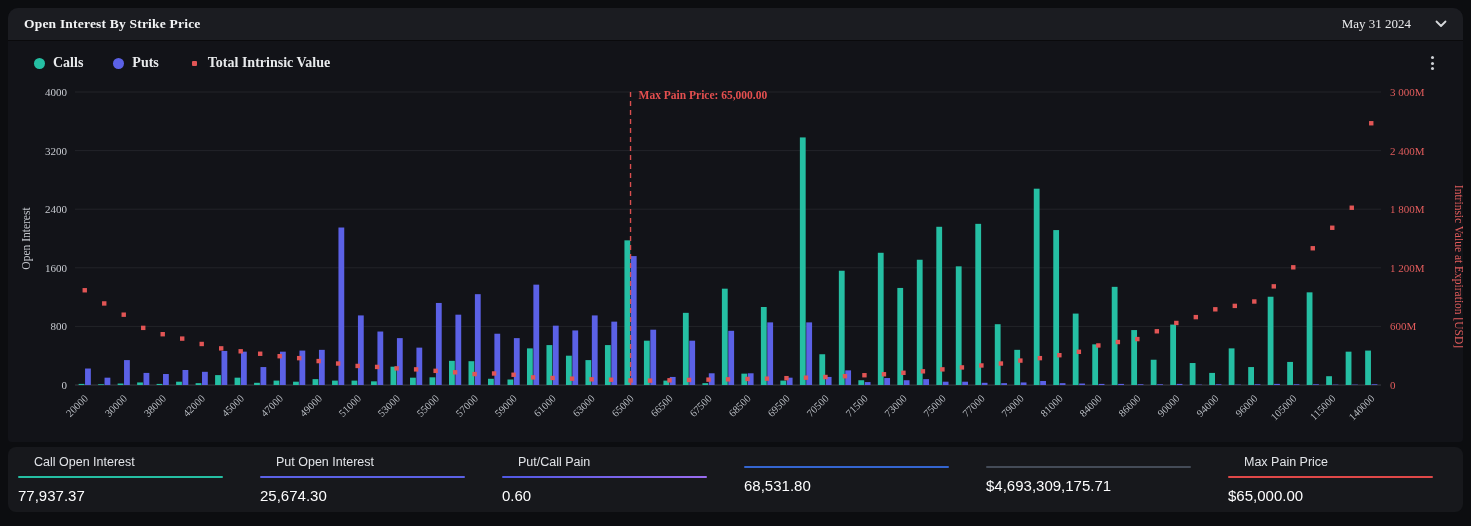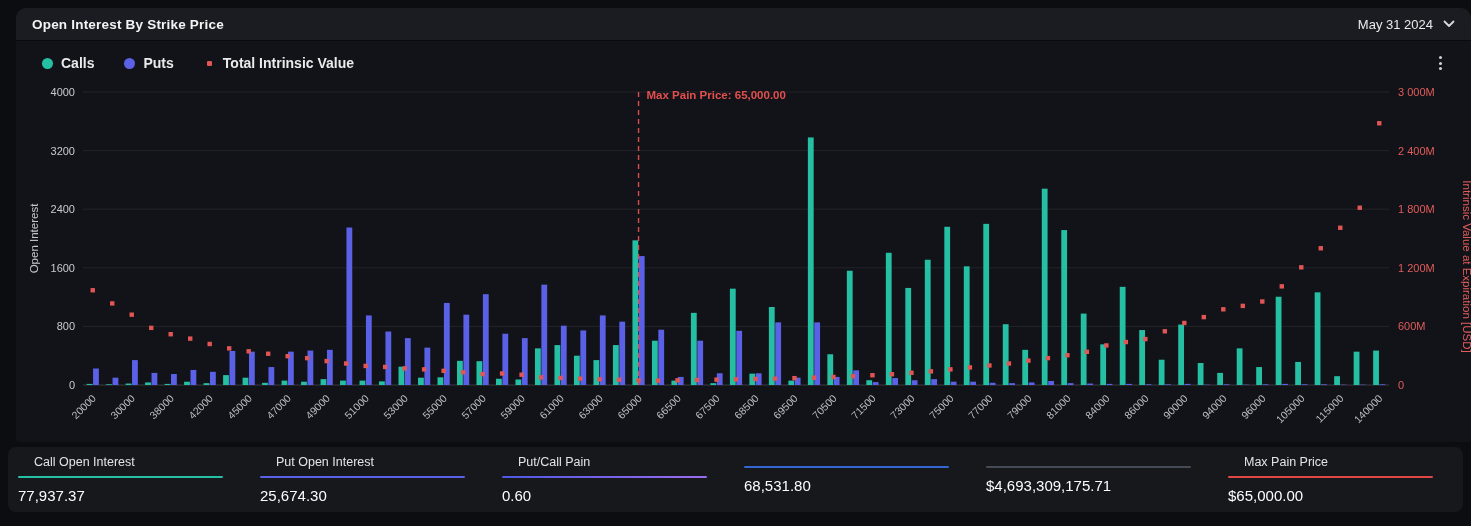--- a/index.html
+++ b/index.html
@@ -1,22 +1,22 @@
 <!DOCTYPE html>
 <html><head>
 <meta charset="utf-8">
 <style>
   html,body{margin:0;padding:0;width:1471px;height:526px;background:#0c0d10;overflow:hidden;
     font-family:"Liberation Sans",sans-serif;-webkit-font-smoothing:antialiased;}
-  .panel{position:absolute;left:16px;top:8px;width:1455px;height:434px;background:#121318;
-    border-radius:10px 10px 4px 4px;overflow:hidden;}
+  .panel{position:absolute;left:8px;top:8px;width:1455px;height:434px;background:#121318;
+    border-radius:10px 10px 4px 4px;overflow:hidden;font-family:Liberation Serif, serif;}
   .panel-header{height:32px;background:#1b1c21;display:flex;align-items:center;
     justify-content:space-between;padding:0 16px;border-bottom:1px solid #0a0a0c;}
   .panel-title{color:#f2f3f5;font-size:13.5px;font-weight:bold;letter-spacing:.2px;}
-  .date-picker{display:flex;align-items:center;gap:10px;color:#e9eaec;font-size:13px;cursor:pointer;}
+  .date-picker{display:flex;align-items:center;gap:24px;color:#e9eaec;font-size:13px;cursor:pointer;}
   .chev{display:block;}
   .chart-section{position:relative;width:1455px;height:401px;background:#121318;}
   .legend-row{position:absolute;left:26px;top:14px;display:flex;align-items:center;gap:30px;z-index:3;}
   .legend-item{display:flex;align-items:center;gap:8px;color:#e8eaec;font-size:14px;font-weight:bold;}
   .legend-dot{width:11px;height:11px;border-radius:50%;}
   .legend-sq{width:5px;height:5px;border-radius:1px;margin:0 3px;}
   .kebab{position:absolute;right:22px;top:12px;width:18px;height:20px;display:flex;flex-direction:column;
     align-items:center;justify-content:center;gap:2.5px;cursor:pointer;z-index:3;}
   .kebab i{width:3px;height:3px;border-radius:50%;background:#cdd0d5;display:block;}
   #chart-svg{position:absolute;left:0;top:0;}

